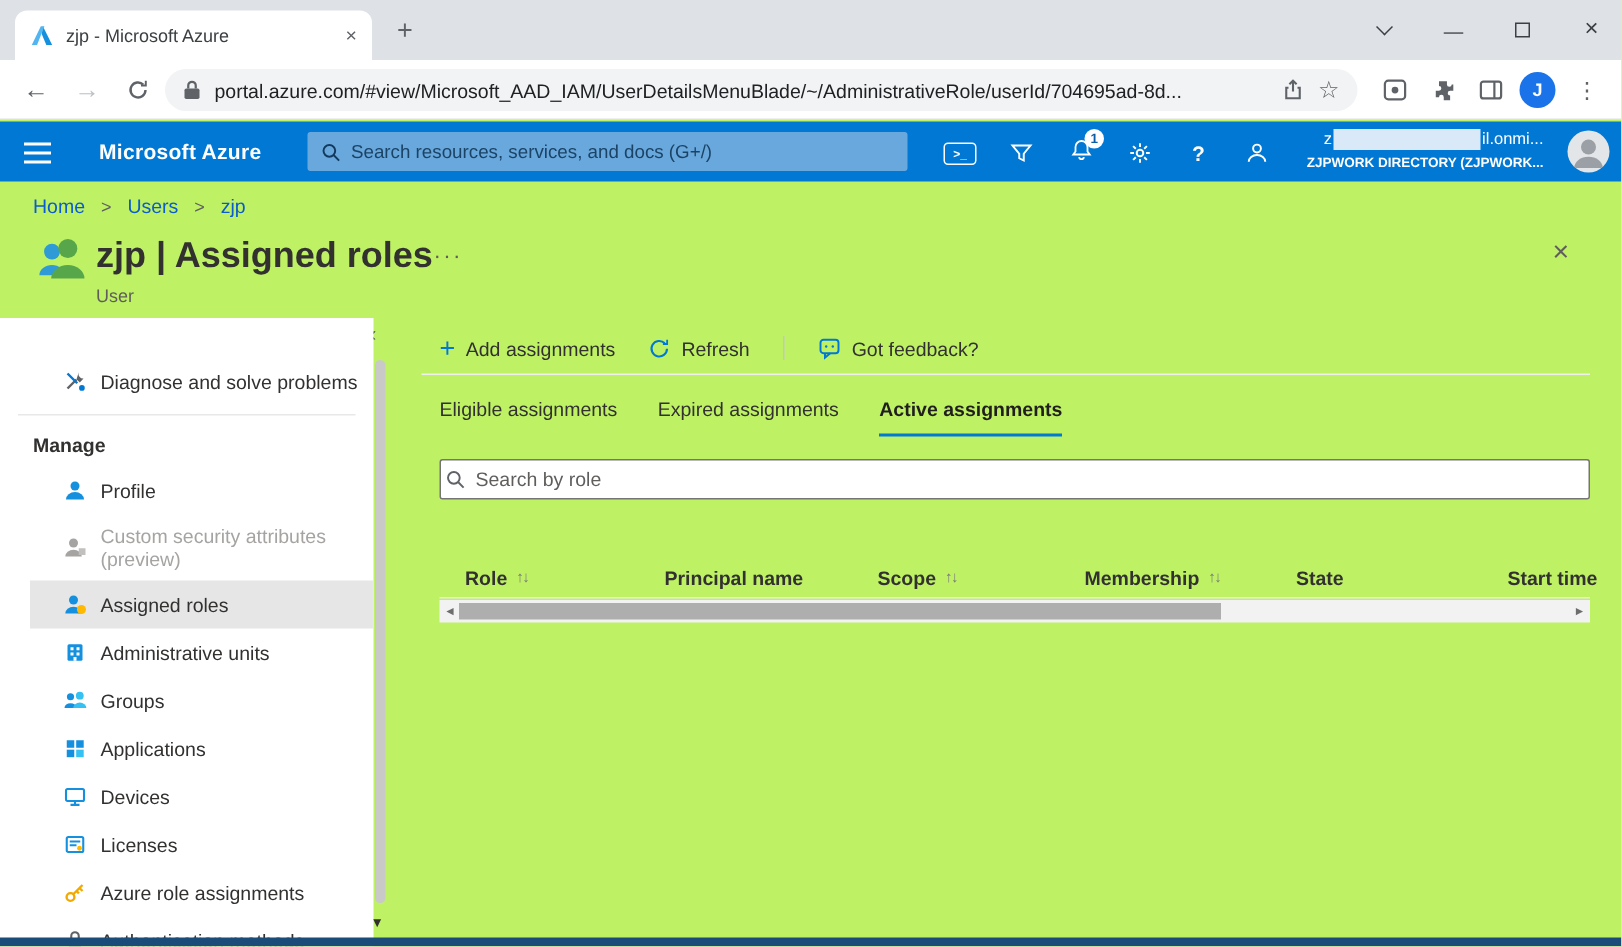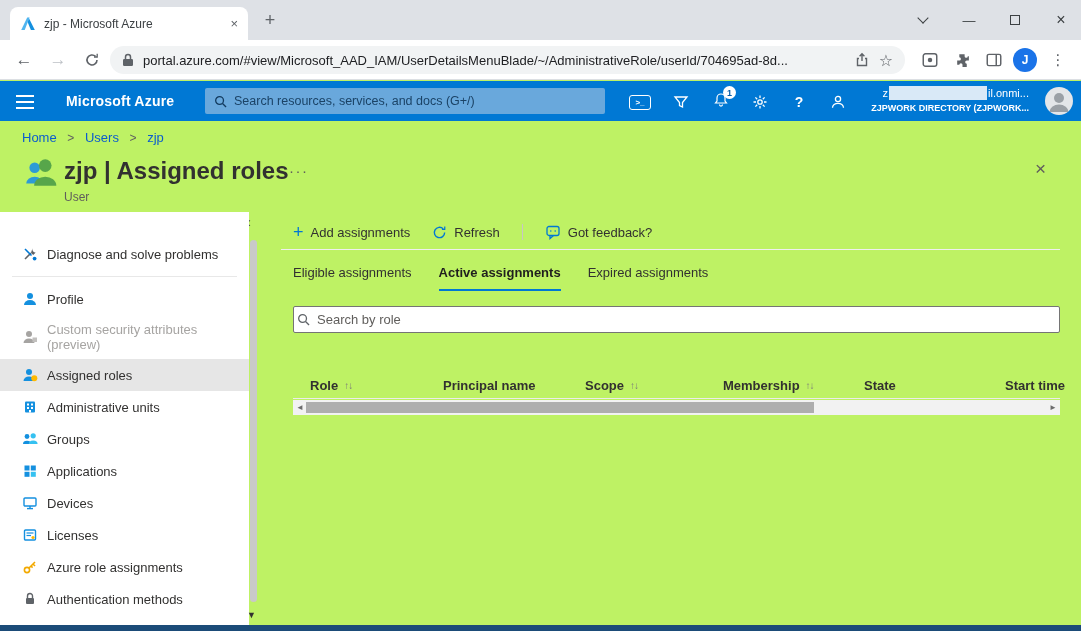--- a/index.html
+++ b/index.html
@@ -76,21 +76,21 @@
   .page-title { position:absolute; left:64px; top:157px; font-size:24px; font-weight:700; color:#323130; }
   .page-more { position:absolute; left:289px; top:162px; font-size:15px; letter-spacing:1.5px; color:#605e5c; cursor:pointer; }
   .page-sub { position:absolute; left:64px; top:190px; font-size:12px; color:#605e5c; }
   .page-close { position:absolute; left:1035px; top:158px; font-size:19px; color:#605e5c; cursor:pointer; }
   .collapse { position:absolute; left:243px; top:214px; font-size:14px; color:#444; cursor:pointer; }
 
   
   .sidebar { position:absolute; left:0; top:212px; width:249px; bottom:0; background:#fff;
              font-size:13px; color:#323130; overflow:hidden; }
   .sb-list { position:absolute; top:26px; left:0; right:0; }
-  .sb-item { height:32px; display:flex; align-items:center; gap:9px; padding-left:22px; cursor:pointer; white-space:nowrap; }
+  .sb-item { height:32px; display:flex; align-items:center; gap:9px; padding-left:22px; cursor:pointer; white-space:nowrap;margin-left:20px; }
   .sb-item svg { flex:0 0 16px; }
   .sb-item.sel { background:#e6e6e6; }
   .sb-item.dis { color:#a6a4a2; cursor:default; }
   .sb-item.two { height:44px; }
   .sb-item.two .lbl2 { line-height:15px; }
   .sb-div { height:1px; background:#e8e8e8; margin:6px 12px; }
   .sb-head { height:28px; line-height:28px; padding-left:22px; font-weight:700; }
   .sb-scrollbar { position:absolute; left:250px; top:240px; width:7px; height:362px; background:#c9c9c9;
                   border-radius:4px; cursor:pointer; }
   .sb-down { position:absolute; left:247px; top:610px; font-size:9px; color:#323130; cursor:pointer; }
@@ -288,20 +288,21 @@
       <div class="sb-item">
         <svg viewBox="0 0 16 16" width="16" height="16">
           <path d="M3 13 L9 7" stroke="#5f6368" stroke-width="1.6" fill="none"></path>
           <path d="M10.5 2.2 a3.2 3.2 0 0 0 3.2 4.2 L11.2 9 L9 6.8 Z" fill="#5f6368"></path>
           <path d="M3 3 l6.5 6.5" stroke="#0078d4" stroke-width="1.6" fill="none"></path>
           <circle cx="12.6" cy="12.6" r="1.9" fill="#0078d4"></circle>
         </svg>
         <span>Diagnose and solve problems</span>
       </div>
       <div class="sb-div"></div>
+      <div class="sb-head">Manage</div>
       <div class="sb-item">
         <svg viewBox="0 0 16 16" width="16" height="16">
             <circle cx="8" cy="5" r="3" fill="#1490df"></circle>
             <path d="M2 14 a6 5 0 0 1 12 0 z" fill="#1490df"></path>
           </svg>
         <span>Profile</span>
       </div>
       <div class="sb-item two dis">
         <svg viewBox="0 0 16 16" width="16" height="16">
             <circle cx="7" cy="5" r="3" fill="#a6a4a2"></circle>
@@ -408,22 +409,22 @@
           <circle cx="5.8" cy="7" r=".8" fill="#0078d4" stroke="none"></circle>
           <circle cx="10.2" cy="7" r=".8" fill="#0078d4" stroke="none"></circle>
         </svg>
       <span>Got feedback?</span>
     </div>
   </div>
   <div class="cmd-line"></div>
 
   <div class="tabsrow">
     <div class="trow-item">Eligible assignments</div>
+    <div class="trow-item">Expired assignments</div>
     <div class="trow-item active">Active assignments</div>
-    <div class="trow-item">Expired assignments</div>
   </div>
 
   <div class="rsearch">
     <svg width="13" height="13" viewBox="0 0 14 14">
         <circle cx="6" cy="6" r="4.2" fill="none" stroke="currentColor" stroke-width="1.4"></circle>
         <line x1="9.2" y1="9.2" x2="13" y2="13" stroke="currentColor" stroke-width="1.4"></line>
       </svg>
     <input type="text" placeholder="Search by role" style="">
   </div>
 

